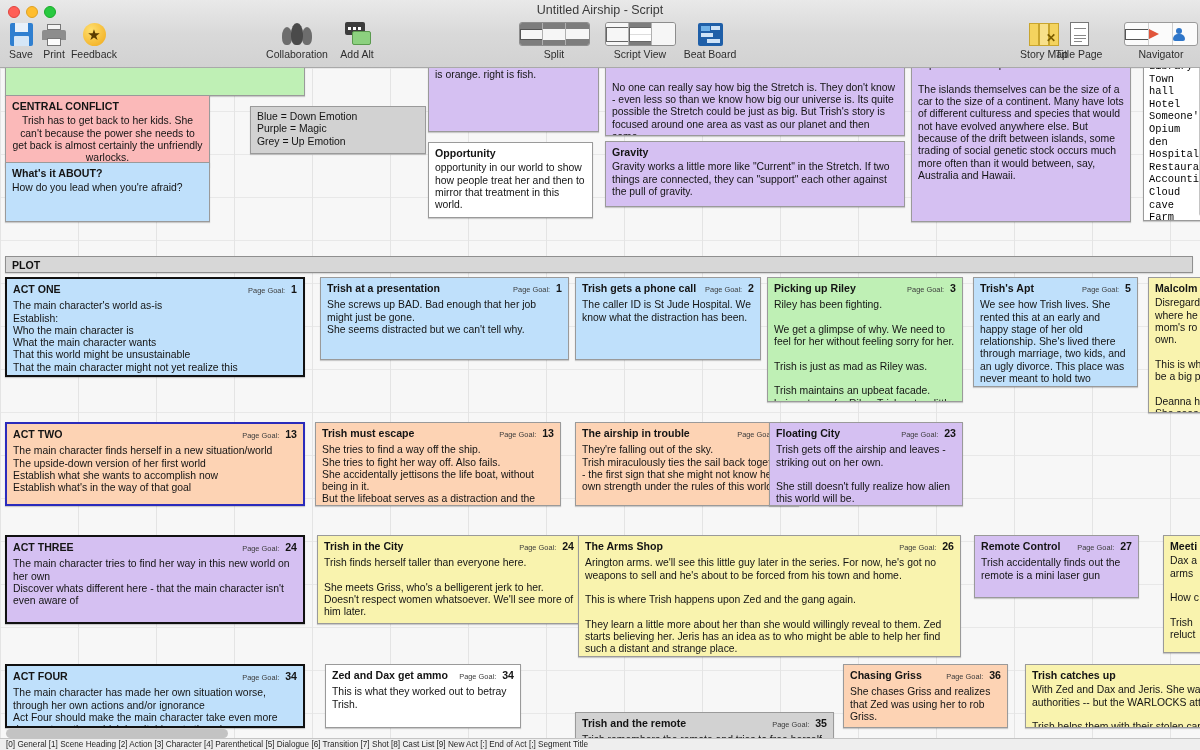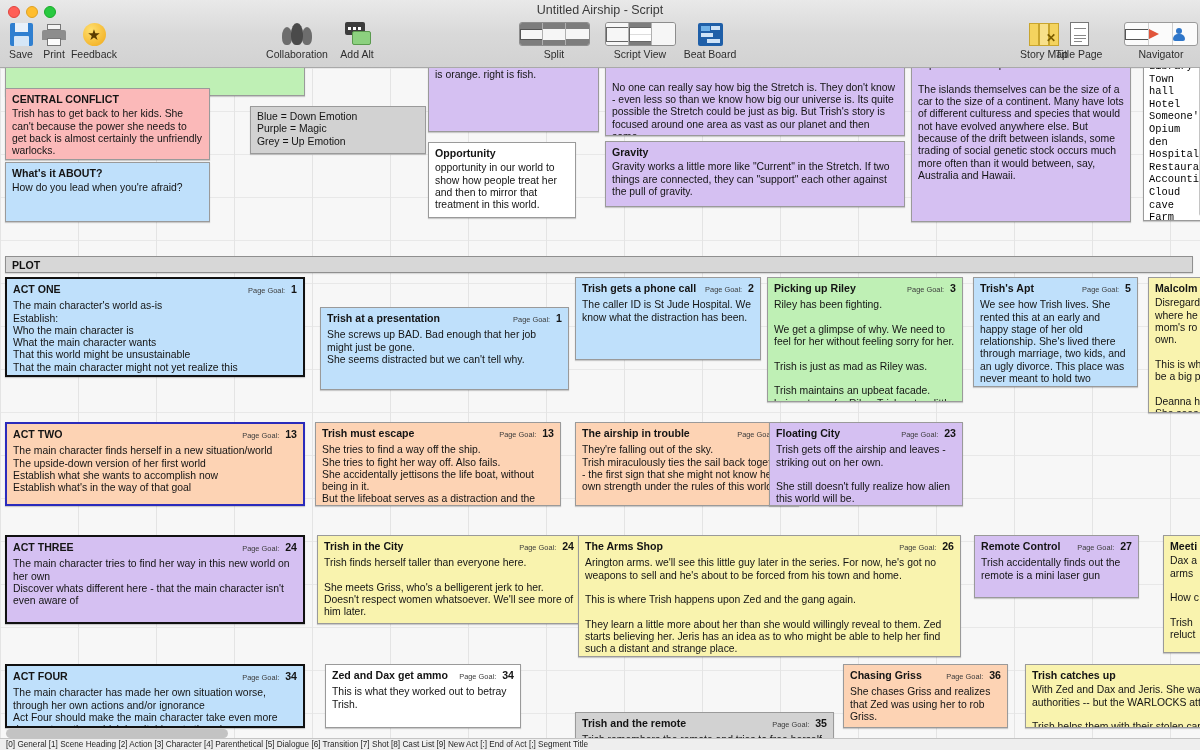--- a/index.html
+++ b/index.html
@@ -321,21 +321,21 @@
     </div>
     <div class="lbl">Navigator</div>
   </div>
 </div>
 
 <div id="canvas">
   <div id="grid"></div>
 
   <div class="card greenc" style="left:5px; top:-8px; width:300px; height:36px;"></div>
 
-  <div class="card pinkc" style="left:5px; top:20px; width:205px; height:72px;">
+  <div class="card pinkc" style="left:5px; top:27px; width:205px; height:72px;text-align:center;">
     <div class="hdr">
         <div class="ttl">CENTRAL CONFLICT</div>
       </div>
     <div class="body">Trish has to get back to her kids. She can't because the power she needs to get back is almost certainly the unfriendly warlocks.</div>
   </div>
 
   <div class="card bluec" style="left:5px; top:94px; width:205px; height:60px;">
     <div class="hdr">
         <div class="ttl">What's it ABOUT?</div>
       </div>
@@ -345,21 +345,21 @@
   <div class="card greyc" style="left:250px; top:-10px; width:176px; height:48px;">
     <div class="body" style="margin-top:0">Blue = Down Emotion
 Purple = Magic
 Grey = Up Emotion</div>
   </div>
 
   <div class="card purplec" style="left:428px; top:-16px; width:171px; height:80px;">
     <div class="body" style="margin-top:0">Deanna: not quite. more like left is orange. right is fish.</div>
   </div>
 
-  <div class="card whitec" style="left:428px; top:74px; width:148px; height:76px;">
+  <div class="card whitec" style="left:428px; top:74px; width:165px; height:76px;">
     <div class="hdr">
         <div class="ttl">Opportunity</div>
       </div>
     <div class="body">opportunity in our world to show how people treat her and then to mirror that treatment in this world.</div>
   </div>
 
   <div class="card purplec" style="left:605px; top:-28px; width:300px; height:96px;">
     <div class="body" style="margin-top:0">months or even years... and still wind up back at the top again.
 
 No one can really say how big the Stretch is. They don't know - even less so than we know how big our universe is. Its quite possible the Stretch could be just as big. But Trish's story is focused around one area as vast as our planet and then some.</div>
@@ -409,21 +409,21 @@
         </div>
     </div>
     <div class="body">The main character's world as-is
 Establish:
 Who the main character is
 What the main character wants
 That this world might be unsustainable
 That the main character might not yet realize this</div>
   </div>
 
-  <div class="card bluec" style="left:320px; top:209px; width:249px; height:83px;margin-top:30px;">
+  <div class="card bluec" style="left:320px; top:209px; width:249px; height:83px;">
     <div class="hdr">
       <div class="ttl">Trish at a presentation</div>
       <div class="pg">
           <span class="pgl">Page Goal:</span>
           <span class="pgn">1</span>
         </div>
     </div>
     <div class="body">She screws up BAD. Bad enough that her job might just be gone.
 She seems distracted but we can't tell why.</div>
   </div>

